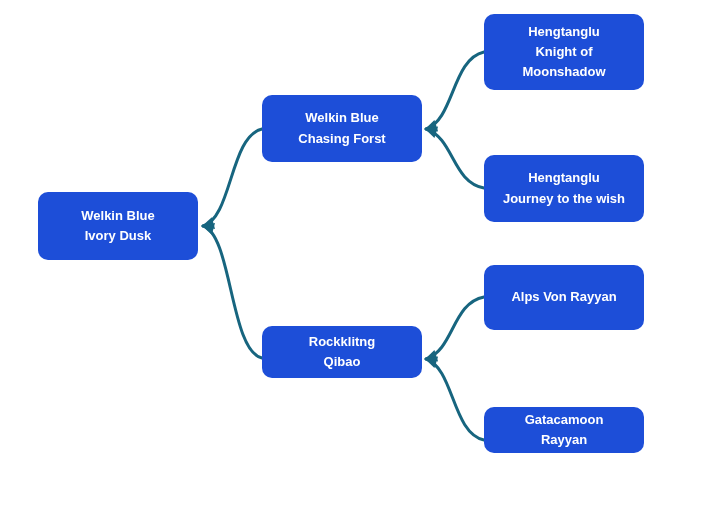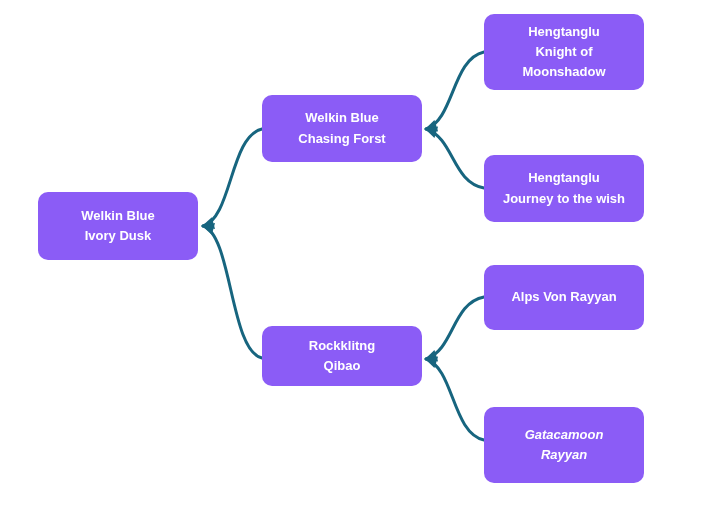--- a/index.html
+++ b/index.html
@@ -20,44 +20,44 @@
     left: 0;
     top: 0;
     width: 726px;
     height: 509px;
     z-index: 1;
   }
   .node {
     position: absolute;
     z-index: 2;
     width: 160px;
-    background: #8b5cf6;
+    background: #1d4ed8;
     border-radius: 10px;
     display: flex;
     align-items: center;
     justify-content: center;
     box-sizing: border-box;
     padding: 6px 10px;
   }
   .node .label {
     color: #ffffff;
     font-size: 13px;
     font-weight: bold;
     text-align: center;
     line-height: 1.55;
     white-space: pre-line;
   }
   
   .n-root     { left: 38px;  top: 192px; height: 68px; }
   .n-chasing  { left: 262px; top: 95px;  height: 67px; }
-  .n-qibao    { left: 262px; top: 326px; height: 60px; }
+  .n-qibao    { left: 262px; top: 326px; height: 52px; }
   .n-knight   { left: 484px; top: 14px;  height: 76px; }
   .n-journey  { left: 484px; top: 155px; height: 67px; }
   .n-alps     { left: 484px; top: 265px; height: 65px; }
-  .n-gata     { left: 484px; top: 407px; height: 76px; font-style: italic; }
+  .n-gata     { left: 484px; top: 407px; height: 46px; }
 </style>
 </head>
 <body>
 
 <div class="canvas">
 
   <svg class="connector-layer" viewBox="0 0 726 509" xmlns="http://www.w3.org/2000/svg" aria-hidden="true">
     <defs>
       <marker id="arrowhead" viewBox="0 0 10 10" refX="9" refY="5" markerUnits="userSpaceOnUse" markerWidth="14" markerHeight="12" orient="auto">
         <path d="M0,0 L10,5 L0,10 Z" fill="#17657f"></path>

